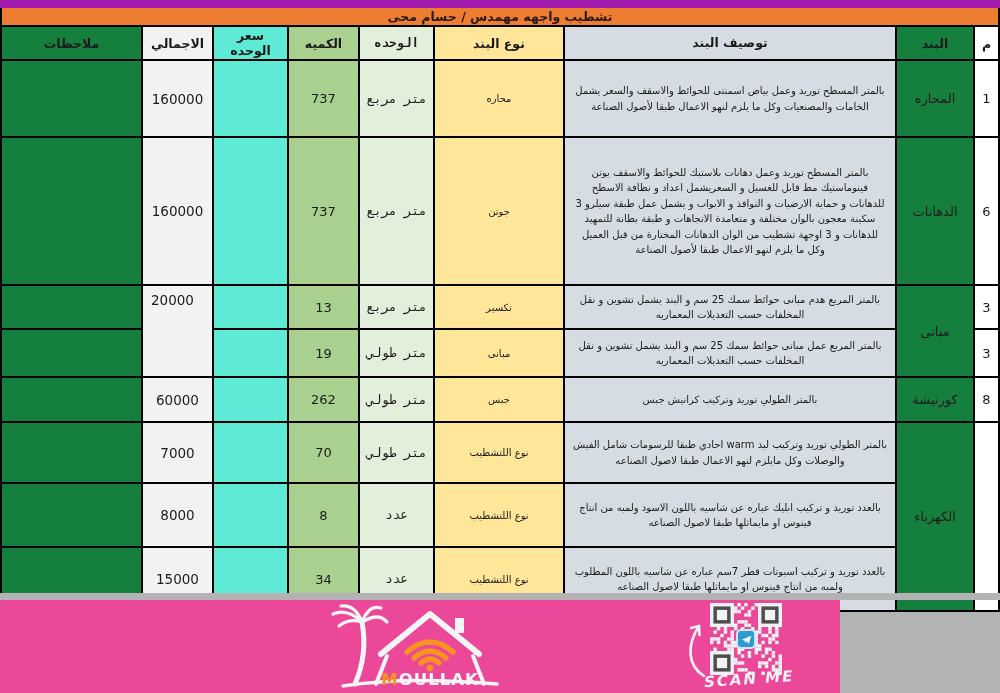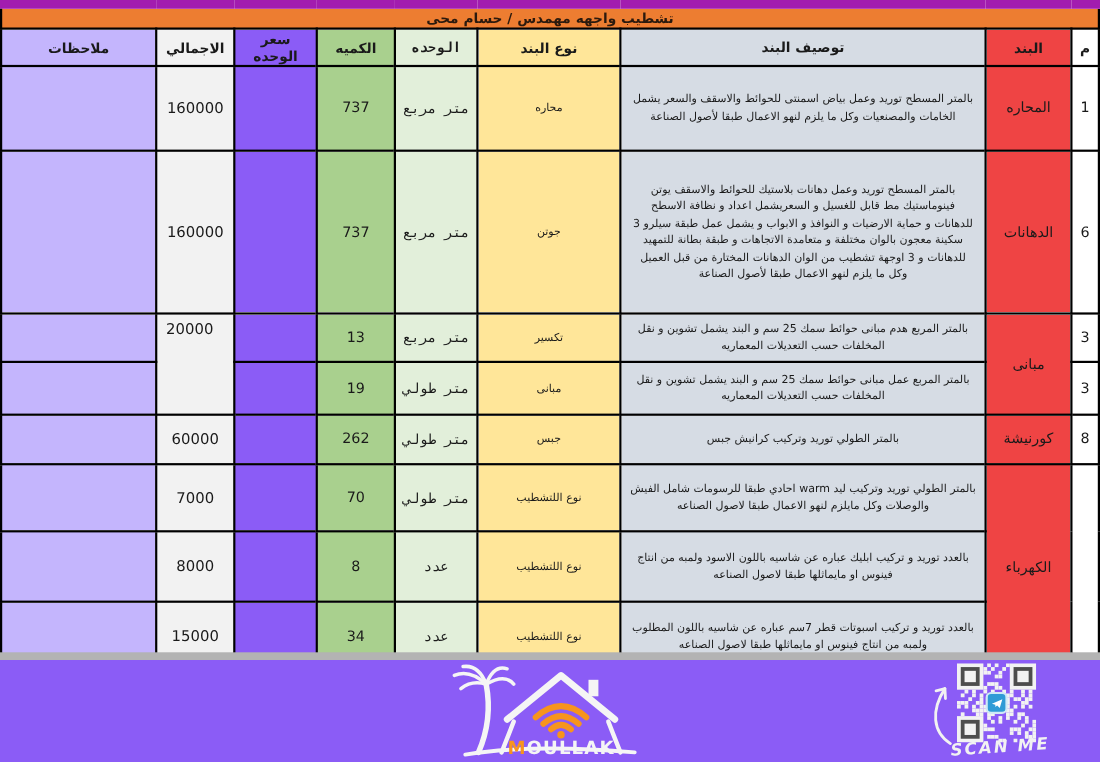--- a/index.html
+++ b/index.html
@@ -6,35 +6,35 @@
   body { font-family:"DejaVu Sans", sans-serif; background:#B3B3B3; }
   .page { position:relative; width:1000px; height:693px; background:#B3B3B3; overflow:hidden; }
 
   
   .sheet { width:1000px; height:593px; background:#fff; }
   table { width:100%; border-collapse:collapse; table-layout:fixed; direction:rtl; }
   td, th { border:2px solid #000; overflow:hidden; padding:1px 4px; vertical-align:middle; text-align:center; color:#1a1a1a; }
   .title-bar td { background:#ED7D31; font-weight:bold; font-size:12.5px; color:#2b1a0e; height:17px; border-top:8px solid #a21caf; }
   .hdr th { font-size:12.5px; font-weight:bold; height:22px; }
   .c-m     { background:#FFFFFF; font-size:13px; }
-  .c-band  { background:#ef4444; font-size:13px; }
+  .c-band  { background:#15803d; font-size:13px; }
   .c-desc  { background:#D6DCE4; font-size:10px; line-height:1.55; padding:2px 8px; }
   .c-type  { background:#FFE699; font-size:10px; }
   .c-unit  { background:#E2EFDA; font-size:12.5px;font-family:Liberation Mono, monospace; }
   .c-qty   { background:#A9D08E; font-size:13px; }
-  .c-price { background:#8b5cf6; }
+  .c-price { background:#5eead4; }
   .c-total { background:#F2F2F2; font-size:13.5px;margin-top:36px; }
-  .c-notes { background:#c4b5fd; }
+  .c-notes { background:#15803d; }
   .total-merged { vertical-align:top; text-align:left; padding:6px 8px; }
   .rh1{height:77px} .rh2{height:148px} .rh3{height:44px} .rh4{height:48px}
   .rh5{height:45px} .rh6{height:61px} .rh7{height:64px} .rh8{height:64px}
 
   
   .strip { width:1000px; height:7px; background:#B3B3B3; }
-  .footer { position:relative; width:1000px; height:93px; background:#8b5cf6; }
+  .footer { position:relative; width:840px; height:93px; background:#ec4899; }
   .brand { position:absolute; left:50%; top:2px; transform:translateX(-50%); width:190px; height:90px; }
   .qr-block { position:absolute; right:22px; top:0; width:140px; height:93px; }
   .qr-wrap { position:absolute; left:32px; top:3px; width:72px; height:72px; }
   .tg-icon { position:absolute; left:26px; top:26px; width:20px; height:20px; background:#2F9BD6; border-radius:5px; border:2px solid #CFE9F7; display:flex; align-items:center; justify-content:center; }
   .arrow { position:absolute; left:2px; top:14px; }
   .scan-label { position:absolute; left:26px; top:70px; color:#F2F2F2; font-size:15px; font-weight:bold; font-style:italic; letter-spacing:2px; transform:rotate(-4deg); white-space:nowrap; }
 </style>
 </head>
 <body>
 

